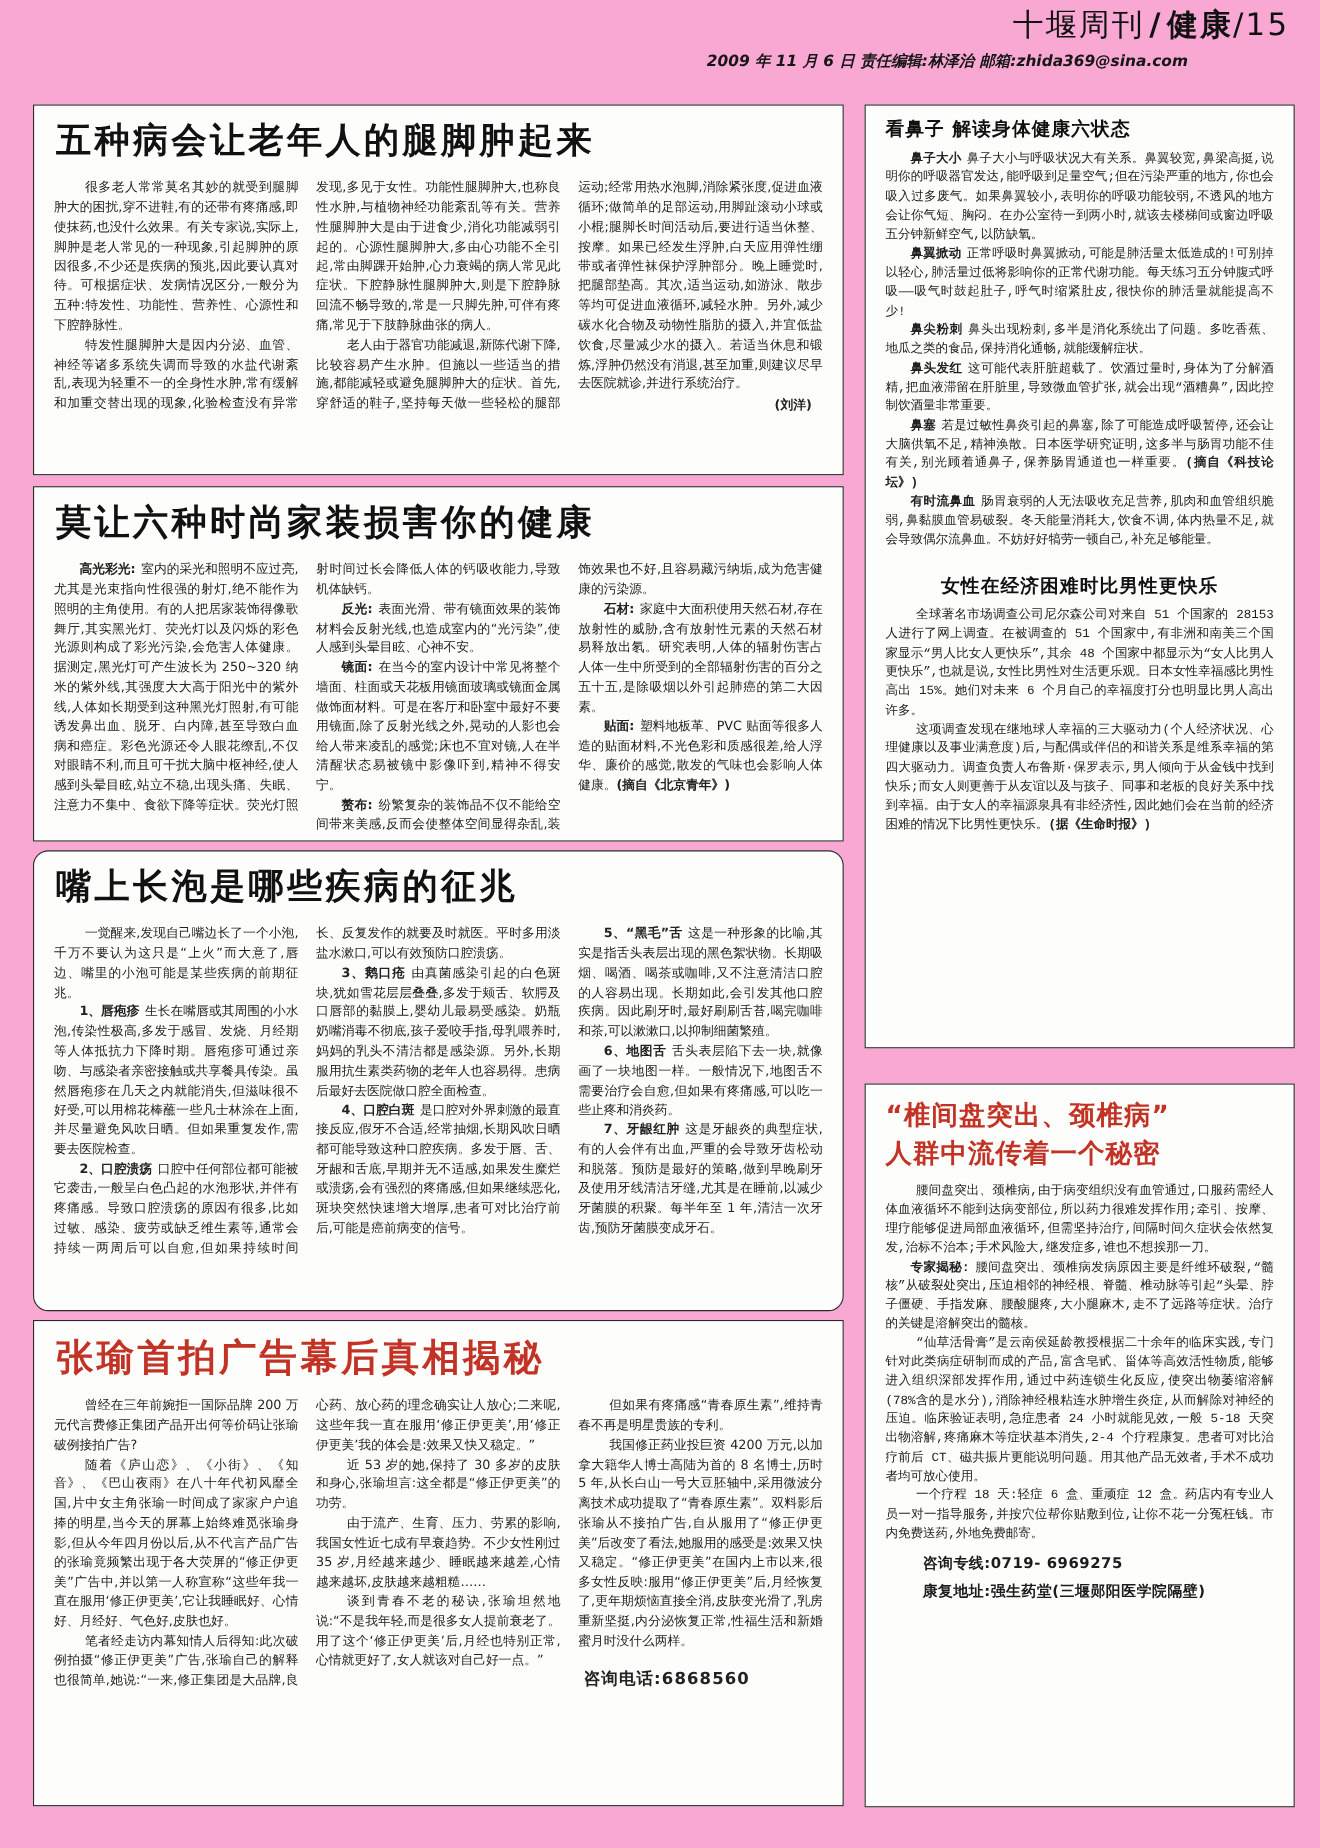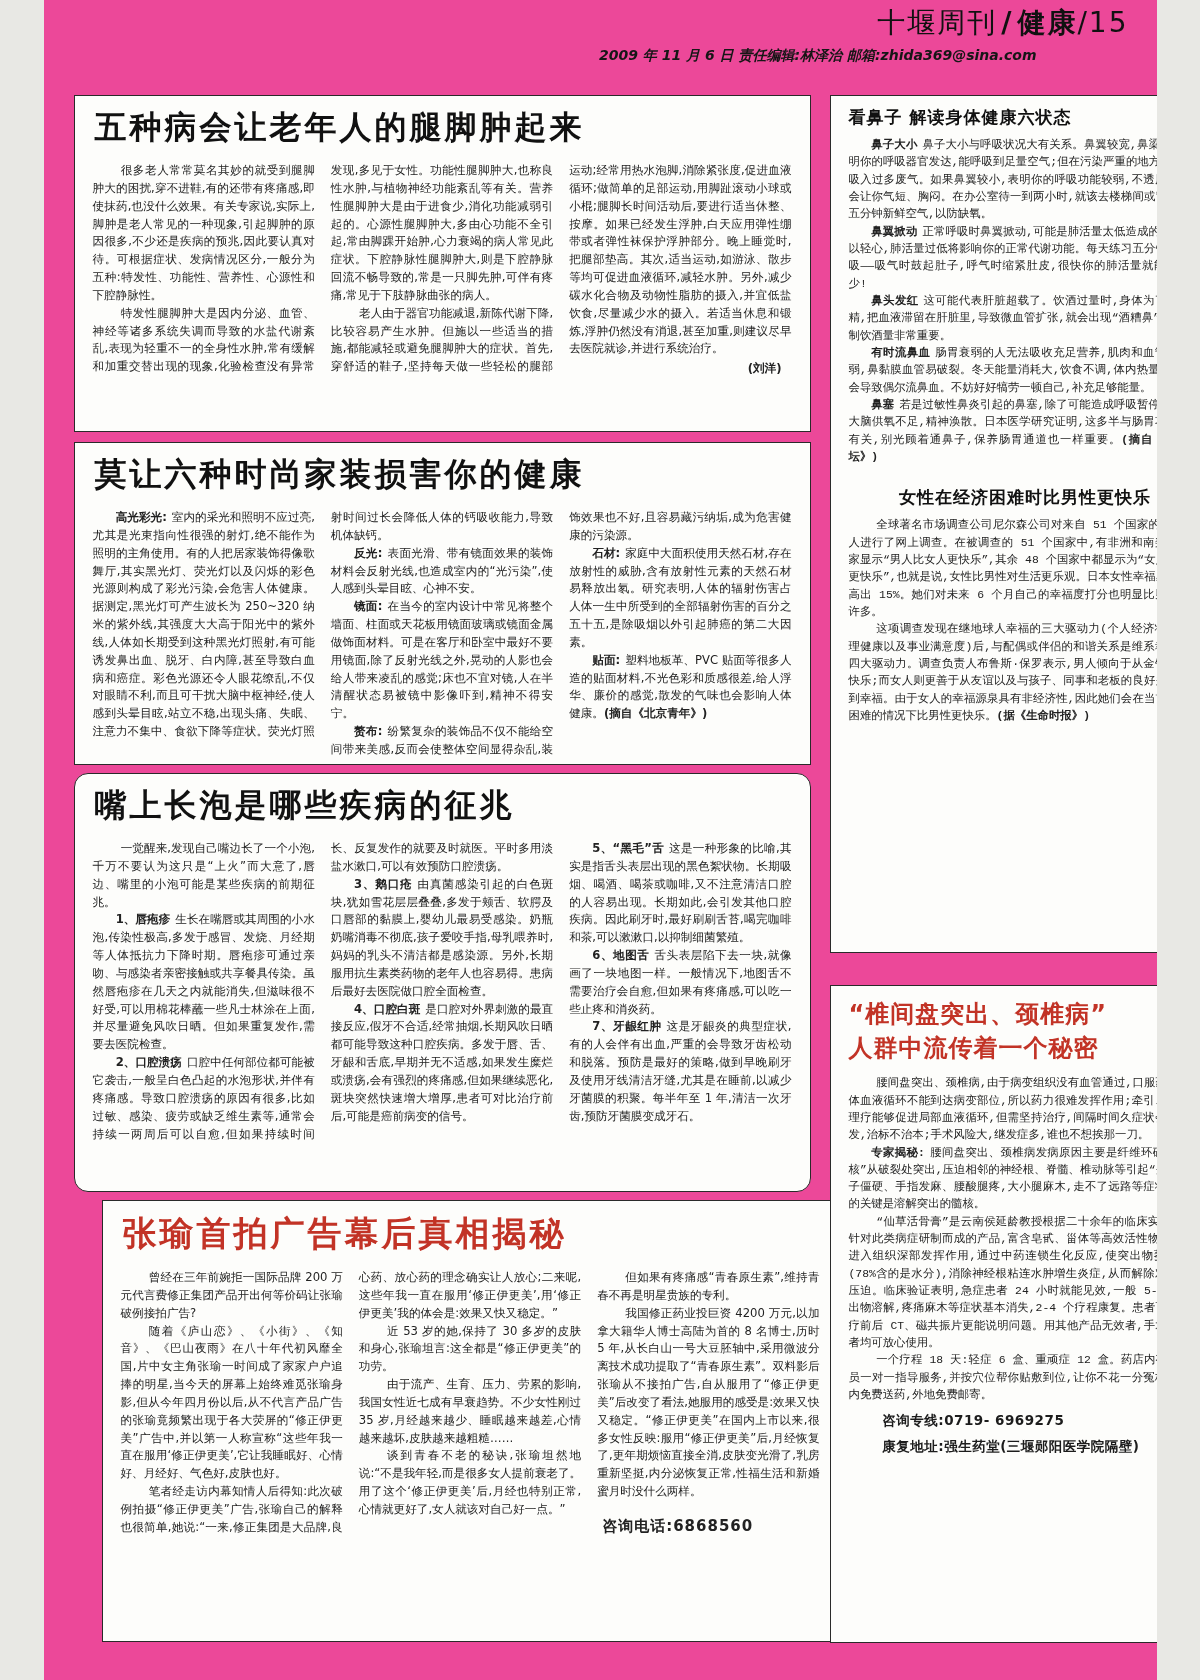--- a/index.html
+++ b/index.html
@@ -1,34 +1,34 @@
 <!DOCTYPE html>
 <html><head>
 <meta charset="utf-8">
 <style>
   * { margin:0; padding:0; box-sizing:border-box; }
   html,body { background:#e8e8e4; }
   .page {
-    position:relative; width:1113px; height:1680px; margin:0 auto;
-    background:#ec4899; color:#1c1c1c;
+    position:relative; width:1200px; height:1680px; margin:0 auto;
+    background:#f9a8d4; color:#1c1c1c;
     font-family:"DejaVu Sans","Liberation Sans",sans-serif;
     overflow:hidden;
   }
   
   .masthead { position:absolute; top:4px; right:28px; text-align:right; }
   .masthead-line1 { font-size:28px; letter-spacing:2px; color:#111; }
   .masthead-line1 .section { font-weight:bold; }
   .masthead-line1 .slash { font-weight:bold; padding:0 4px; }
   .dateline { font-size:14px; font-style:italic; font-weight:bold; margin-top:5px; margin-right:92px; color:#161616; }
   
   .box { position:absolute; border:1.5px solid #2a2a2a; background:#fdfdfb; padding:10px 18px; overflow:hidden; }
   .box-legs    { left:30px;  top:95px;   width:737px; height:337px; }
   .box-decor   { left:30px;  top:442px;  width:737px; height:323px; }
   .box-lips    { left:30px;  top:773px;  width:737px; height:419px;border-radius:14px; }
-  .box-zhangyu { left:30px;  top:1200px; width:737px; height:442px;margin-left:28px; }
+  .box-zhangyu { left:30px;  top:1200px; width:737px; height:442px; }
   .box-right   { left:786px; top:95px;   width:391px; height:858px; }
   .box-spine   { left:786px; top:985px;  width:391px; height:658px; }
   
   .headline { font-size:32px; font-weight:bold; letter-spacing:3px; margin:0 0 12px 2px; color:#111; }
   .box-zhangyu .headline { font-size:34px; }
   .red { color:#c23326; }
   
   .cols { column-count:3; column-gap:16px; }
   .body { font-size:11.6px; line-height:1.54; color:#222; }
   .para { text-align:justify; text-indent:2em; }
@@ -139,26 +139,27 @@
 
   <section class="box box-right">
     <article class="side-article">
       <h2 class="side-title">看鼻子 解读身体健康六状态</h2>
       <div class="body">
 
           <p class="para"><span class="lead">鼻子大小</span><span>鼻子大小与呼吸状况大有关系。鼻翼较宽,鼻梁高挺,说明你的呼吸器官发达,能呼吸到足量空气;但在污染严重的地方,你也会吸入过多废气。如果鼻翼较小,表明你的呼吸功能较弱,不透风的地方会让你气短、胸闷。在办公室待一到两小时,就该去楼梯间或窗边呼吸五分钟新鲜空气,以防缺氧。</span><span class="tail"></span></p>
 
           <p class="para"><span class="lead">鼻翼掀动</span><span>正常呼吸时鼻翼掀动,可能是肺活量太低造成的!可别掉以轻心,肺活量过低将影响你的正常代谢功能。每天练习五分钟腹式呼吸——吸气时鼓起肚子,呼气时缩紧肚皮,很快你的肺活量就能提高不少!</span><span class="tail"></span></p>
 
+          <p class="para"><span class="lead">鼻尖粉刺</span><span>鼻头出现粉刺,多半是消化系统出了问题。多吃香蕉、地瓜之类的食品,保持消化通畅,就能缓解症状。</span><span class="tail"></span></p>
 
           <p class="para"><span class="lead">鼻头发红</span><span>这可能代表肝脏超载了。饮酒过量时,身体为了分解酒精,把血液滞留在肝脏里,导致微血管扩张,就会出现“酒糟鼻”,因此控制饮酒量非常重要。</span><span class="tail"></span></p>
 
+          <p class="para"><span class="lead">鼻塞</span><span>若是过敏性鼻炎引起的鼻塞,除了可能造成呼吸暂停,还会让大脑供氧不足,精神涣散。日本医学研究证明,这多半与肠胃功能不佳有关,别光顾着通鼻子,保养肠胃通道也一样重要。</span><span class="tail">(摘自《科技论坛》)</span></p>
+
           <p class="para"><span class="lead">有时流鼻血</span><span>肠胃衰弱的人无法吸收充足营养,肌肉和血管组织脆弱,鼻黏膜血管易破裂。冬天能量消耗大,饮食不调,体内热量不足,就会导致偶尔流鼻血。不妨好好犒劳一顿自己,补充足够能量。</span><span class="tail"></span></p>
-
-          <p class="para"><span class="lead">鼻塞</span><span>若是过敏性鼻炎引起的鼻塞,除了可能造成呼吸暂停,还会让大脑供氧不足,精神涣散。日本医学研究证明,这多半与肠胃功能不佳有关,别光顾着通鼻子,保养肠胃通道也一样重要。</span><span class="tail">(摘自《科技论坛》)</span></p>
         </div>
     </article>
     <article class="side-article">
       <h2 class="side-title center">女性在经济困难时比男性更快乐</h2>
       <div class="body">
 
           <p class="para"><span class="lead"></span><span>全球著名市场调查公司尼尔森公司对来自 51 个国家的 28153 人进行了网上调查。在被调查的 51 个国家中,有非洲和南美三个国家显示“男人比女人更快乐”,其余 48 个国家中都显示为“女人比男人更快乐”,也就是说,女性比男性对生活更乐观。日本女性幸福感比男性高出 15%。她们对未来 6 个月自己的幸福度打分也明显比男人高出许多。</span><span class="tail"></span></p>
 
           <p class="para"><span class="lead"></span><span>这项调查发现在继地球人幸福的三大驱动力(个人经济状况、心理健康以及事业满意度)后,与配偶或伴侣的和谐关系是维系幸福的第四大驱动力。调查负责人布鲁斯·保罗表示,男人倾向于从金钱中找到快乐;而女人则更善于从友谊以及与孩子、同事和老板的良好关系中找到幸福。由于女人的幸福源泉具有非经济性,因此她们会在当前的经济困难的情况下比男性更快乐。</span><span class="tail">(据《生命时报》)</span></p>
         </div>

